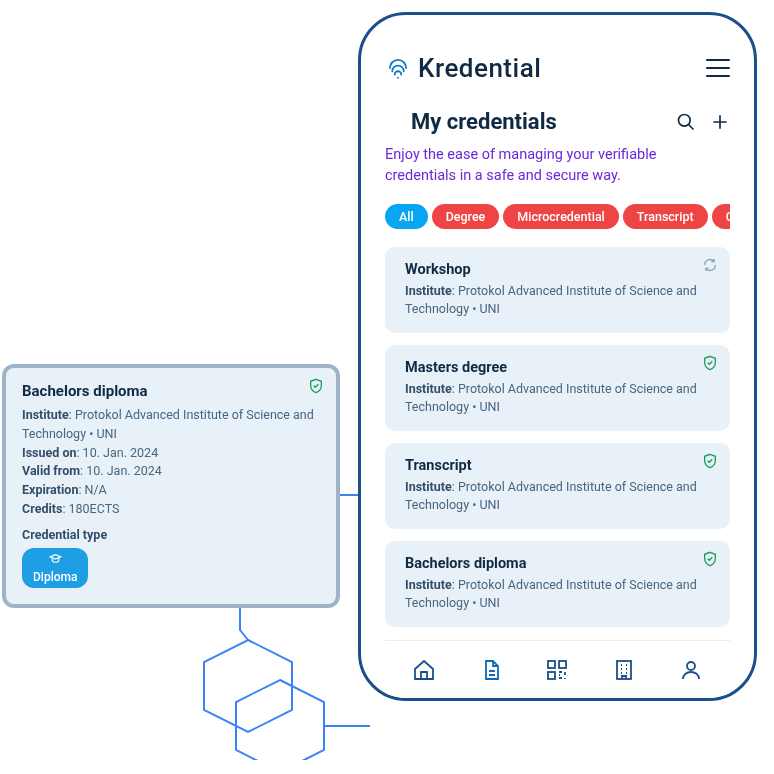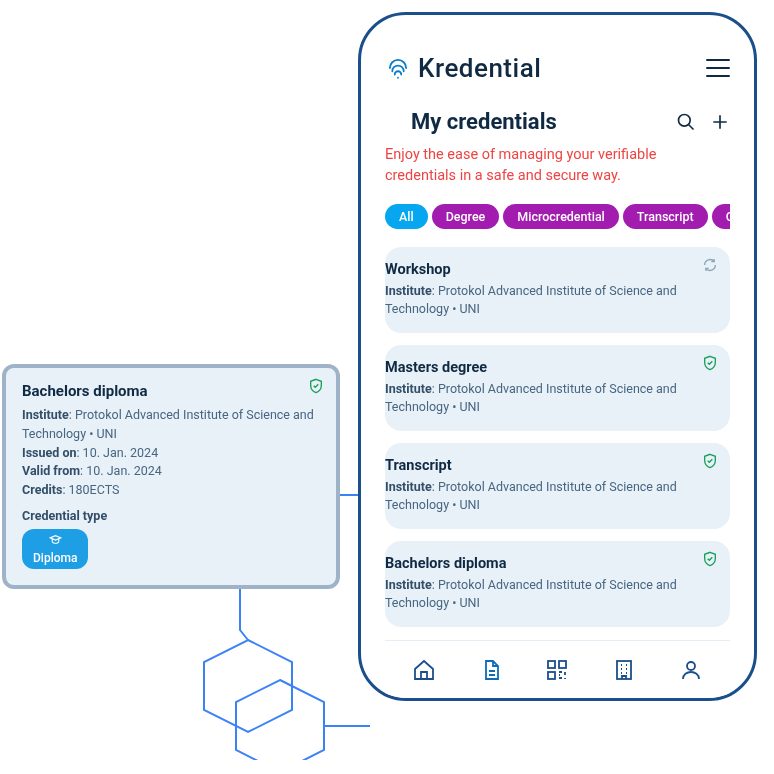--- a/index.html
+++ b/index.html
@@ -43,44 +43,44 @@
 .hamburger { width: 24px; height: 18px; display: flex; flex-direction: column; justify-content: space-between; cursor: pointer; }
 .hamburger span { height: 2px; background: #102a43; border-radius: 1px; }
 
 
 .title-row { display: flex; align-items: center; justify-content: space-between; margin-bottom: 10px; margin-left: 26px; }
 .page-title { font-size: 22px; font-weight: 700; color: #102a43; }
 .title-actions { display: flex; align-items: center; gap: 14px; }
 .icon-btn { width: 20px; height: 20px; cursor: pointer; color: #102a43; display: flex; align-items: center; justify-content: center; }
 
 
-.subtitle { font-size: 14.5px; color: #ef4444; line-height: 1.45; margin-bottom: 18px; }
+.subtitle { font-size: 14.5px; color: #6d28d9; line-height: 1.45; margin-bottom: 18px; }
 
 
 .chip-row { display: flex; gap: 4px; overflow: hidden; margin-bottom: 18px; justify-content: space-between; }
 .chip {
   padding: 5px 14px;
   border-radius: 14px;
   font-size: 12.5px;
   font-weight: 500;
   white-space: nowrap;
-  background: #a21caf;
+  background: #ef4444;
   color: #fff;
   cursor: pointer;
   flex-shrink: 0;
 }
 .chip.active { background: #06a6f0; }
 
 
 .cards { flex: 1; display: flex; flex-direction: column; gap: 12px; overflow: hidden; }
 .card {
   position: relative;
   background: #e8f1f8;
-  border-radius: 16px;
-  padding: 14px 16px 16px 0;
+  border-radius: 10px;
+  padding: 14px 16px 16px 20px;
 }
 .card-title { font-size: 14.5px; font-weight: 700; color: #102a43; margin-bottom: 4px; }
 .card-sub { font-size: 12.5px; color: #486581; line-height: 1.4; }
 .card-sub strong { font-weight: 700; color: #334e68; }
 .card-status { position: absolute; top: 10px; right: 12px; width: 16px; height: 16px; }
 
 
 .bottom-nav {
   height: 58px;
   border-top: 1px solid #e6eef5;
@@ -149,20 +149,21 @@
       <svg viewBox="0 0 24 24" fill="none" stroke="#1a9e5c" stroke-width="2">
           <path d="M12 2 L20 5 V11 C20 16 16.5 20.5 12 22 C7.5 20.5 4 16 4 11 V5 Z"></path>
           <path d="M8.5 11.5 L11 14 L15.5 9.5"></path>
         </svg>
     </span>
   </div>
   <div class="detail-fields">
     <div><strong>Institute</strong>: <span>Protokol Advanced Institute of Science and Technology • UNI</span></div>
     <div><strong>Issued on</strong>: <span>10. Jan. 2024</span></div>
     <div><strong>Valid from</strong>: <span>10. Jan. 2024</span></div>
+    <div><strong>Expiration</strong>: <span>N/A</span></div>
     <div><strong>Credits</strong>: <span>180ECTS</span></div>
   </div>
   <div class="ctype-label">Credential type</div>
   <div class="diploma-chip">
     <svg viewBox="0 0 24 24" fill="none" stroke="#fff" stroke-width="2">
         <path d="M2 9 L12 5 L22 9 L12 13 Z"></path>
         <path d="M6 11 V16 C6 17 8.5 19 12 19 C15.5 19 18 17 18 16 V11"></path>
       </svg>
     <span>Diploma</span>
   </div>

